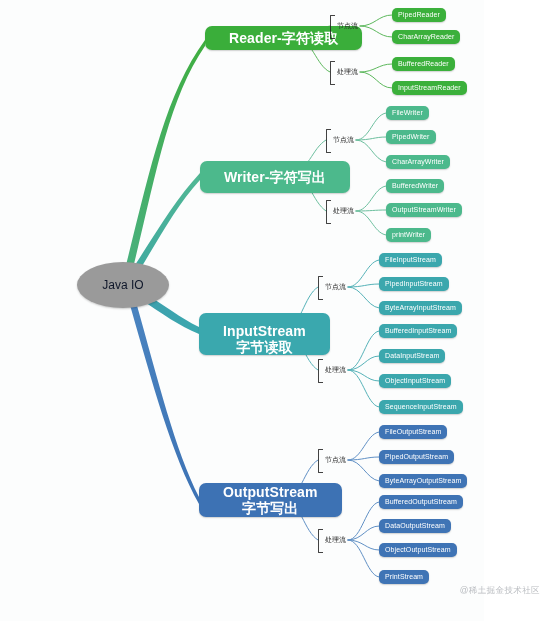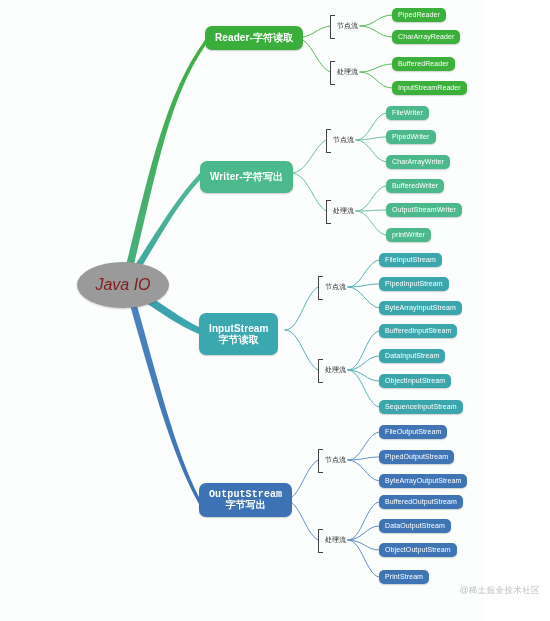--- a/index.html
+++ b/index.html
@@ -44,29 +44,28 @@
   
   #root-node {
     position: absolute;
     left: 77px; top: 262px;
     width: 92px; height: 46px;
     border-radius: 50%;
     background: #9a9a9a;
     display: flex;
     align-items: center;
     justify-content: center;
-    color: #7f1d1d;
-    font-size: 16px;
+    color: #0f172a;
+    font-size: 12px;
     box-shadow: 0 1px 2px rgba(0,0,0,.2);
-    font-style: italic;
   }
   
   .branch {
-    font-size: 10px;
-    padding: 0 10px;
+    font-size: 14px;
+    padding: 0 24px;
     font-weight: 600;
     color: #fff;
   }
   .branch.two-line { flex-direction: column; }
   
   .cat {
     position: absolute;
     font-size: 7px;
     color: #222;
     padding-left: 7px;
@@ -235,21 +234,21 @@
   <div class="node leaf" style="left:386px; top:179px; background:#4cb98c;">
     <span>BufferedWriter</span>
   </div>
   <div class="node leaf" style="left:386px; top:203px; background:#4cb98c;">
     <span>OutputStreamWriter</span>
   </div>
   <div class="node leaf" style="left:386px; top:228px; background:#4cb98c;">
     <span>printWriter</span>
   </div>
 
-  <div class="node branch two-line" style="left:199px; top:313px; height:42px; background:#3aa8ae;">
+  <div class="node branch two-line" style="left:199px; top:313px; height:42px; background:#3aa8ae;justify-content:flex-end;">
     <span>InputStream</span>
     <span>字节读取</span>
   </div>
   <div class="cat" style="left:318px; top:276px;">
     <span>节点流</span>
   </div>
   <div class="cat" style="left:318px; top:359px;">
     <span>处理流</span>
   </div>
 
@@ -268,21 +267,21 @@
   <div class="node leaf" style="left:379px; top:349px; background:#3ba7ad;">
     <span>DataInputStream</span>
   </div>
   <div class="node leaf" style="left:379px; top:374px; background:#3ba7ad;">
     <span>ObjectInputStream</span>
   </div>
   <div class="node leaf" style="left:379px; top:400px; background:#3ba7ad;">
     <span>SequenceInputStream</span>
   </div>
 
-  <div class="node branch two-line" style="left:199px; top:483px; height:34px; background:#3d72b4;font-family:Liberation Mono, monospace;">
+  <div class="node branch two-line" style="left:199px; top:483px; height:34px; background:#3d72b4;">
     <span>OutputStream</span>
     <span>字节写出</span>
   </div>
   <div class="cat" style="left:318px; top:449px;">
     <span>节点流</span>
   </div>
   <div class="cat" style="left:318px; top:529px;">
     <span>处理流</span>
   </div>
 

